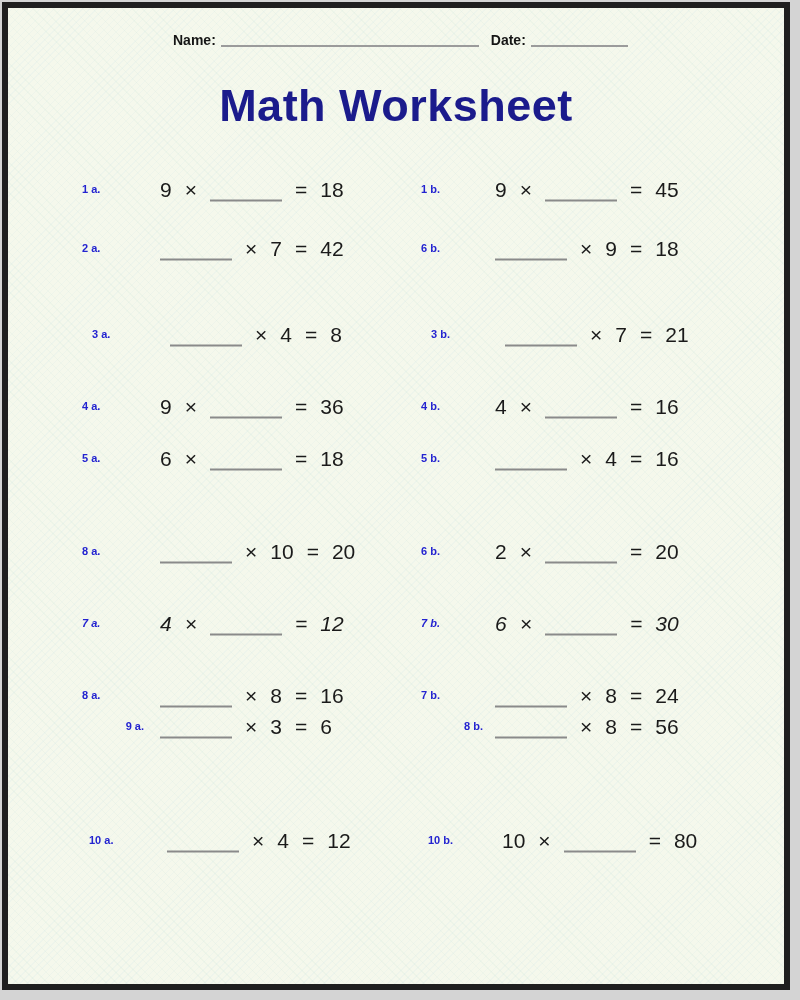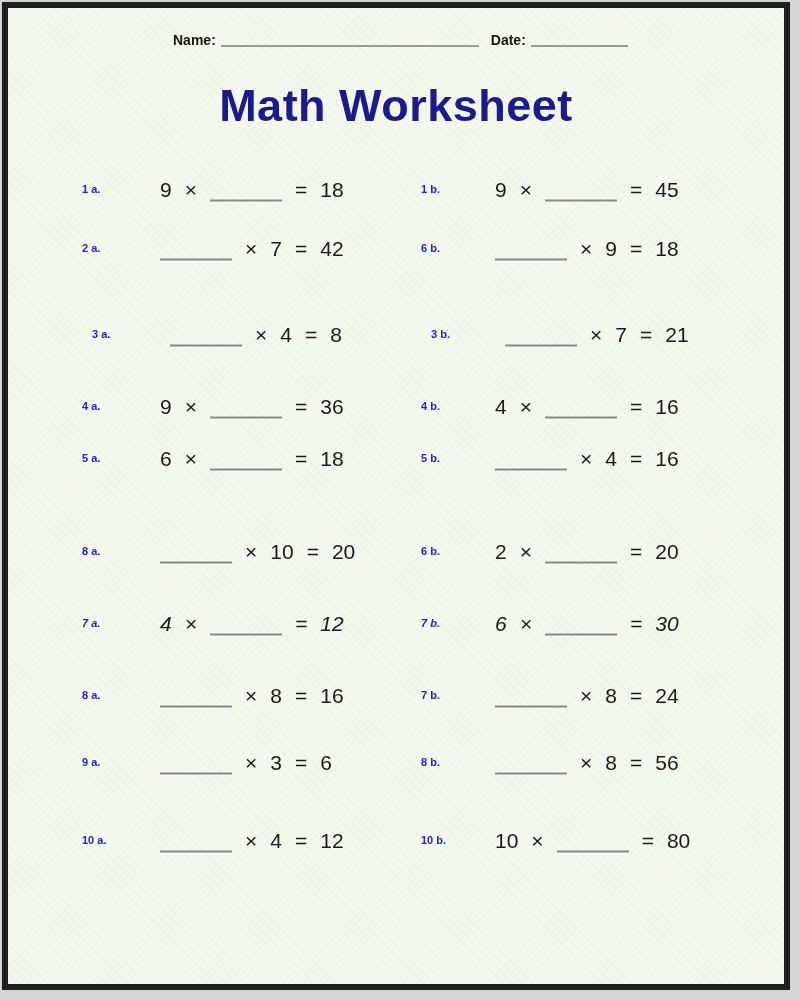--- a/index.html
+++ b/index.html
@@ -223,39 +223,39 @@
           </div>
           <span class="plabel b">7 b.</span>
           <div class="expr b">
             <span class="blank"></span>
             <span class="tok">×</span>
             <span class="tok">8</span>
             <span class="tok">=</span>
             <span class="tok">24</span>
           </div>
         </div>
-        <div class="row" style="top: 718px;">
+        <div class="row" style="top: 682px; text-align: right;">
           <span class="plabel a">9 a.</span>
           <div class="expr a">
             <span class="blank"></span>
             <span class="tok">×</span>
             <span class="tok">3</span>
             <span class="tok">=</span>
             <span class="tok">6</span>
           </div>
           <span class="plabel b">8 b.</span>
           <div class="expr b">
             <span class="blank"></span>
             <span class="tok">×</span>
             <span class="tok">8</span>
             <span class="tok">=</span>
             <span class="tok">56</span>
           </div>
         </div>
-        <div class="row" style="top: 796px;">
+        <div class="row" style="top: 796px; margin-left: 7px;">
           <span class="plabel a">10 a.</span>
           <div class="expr a">
             <span class="blank"></span>
             <span class="tok">×</span>
             <span class="tok">4</span>
             <span class="tok">=</span>
             <span class="tok">12</span>
           </div>
           <span class="plabel b">10 b.</span>
           <div class="expr b">

